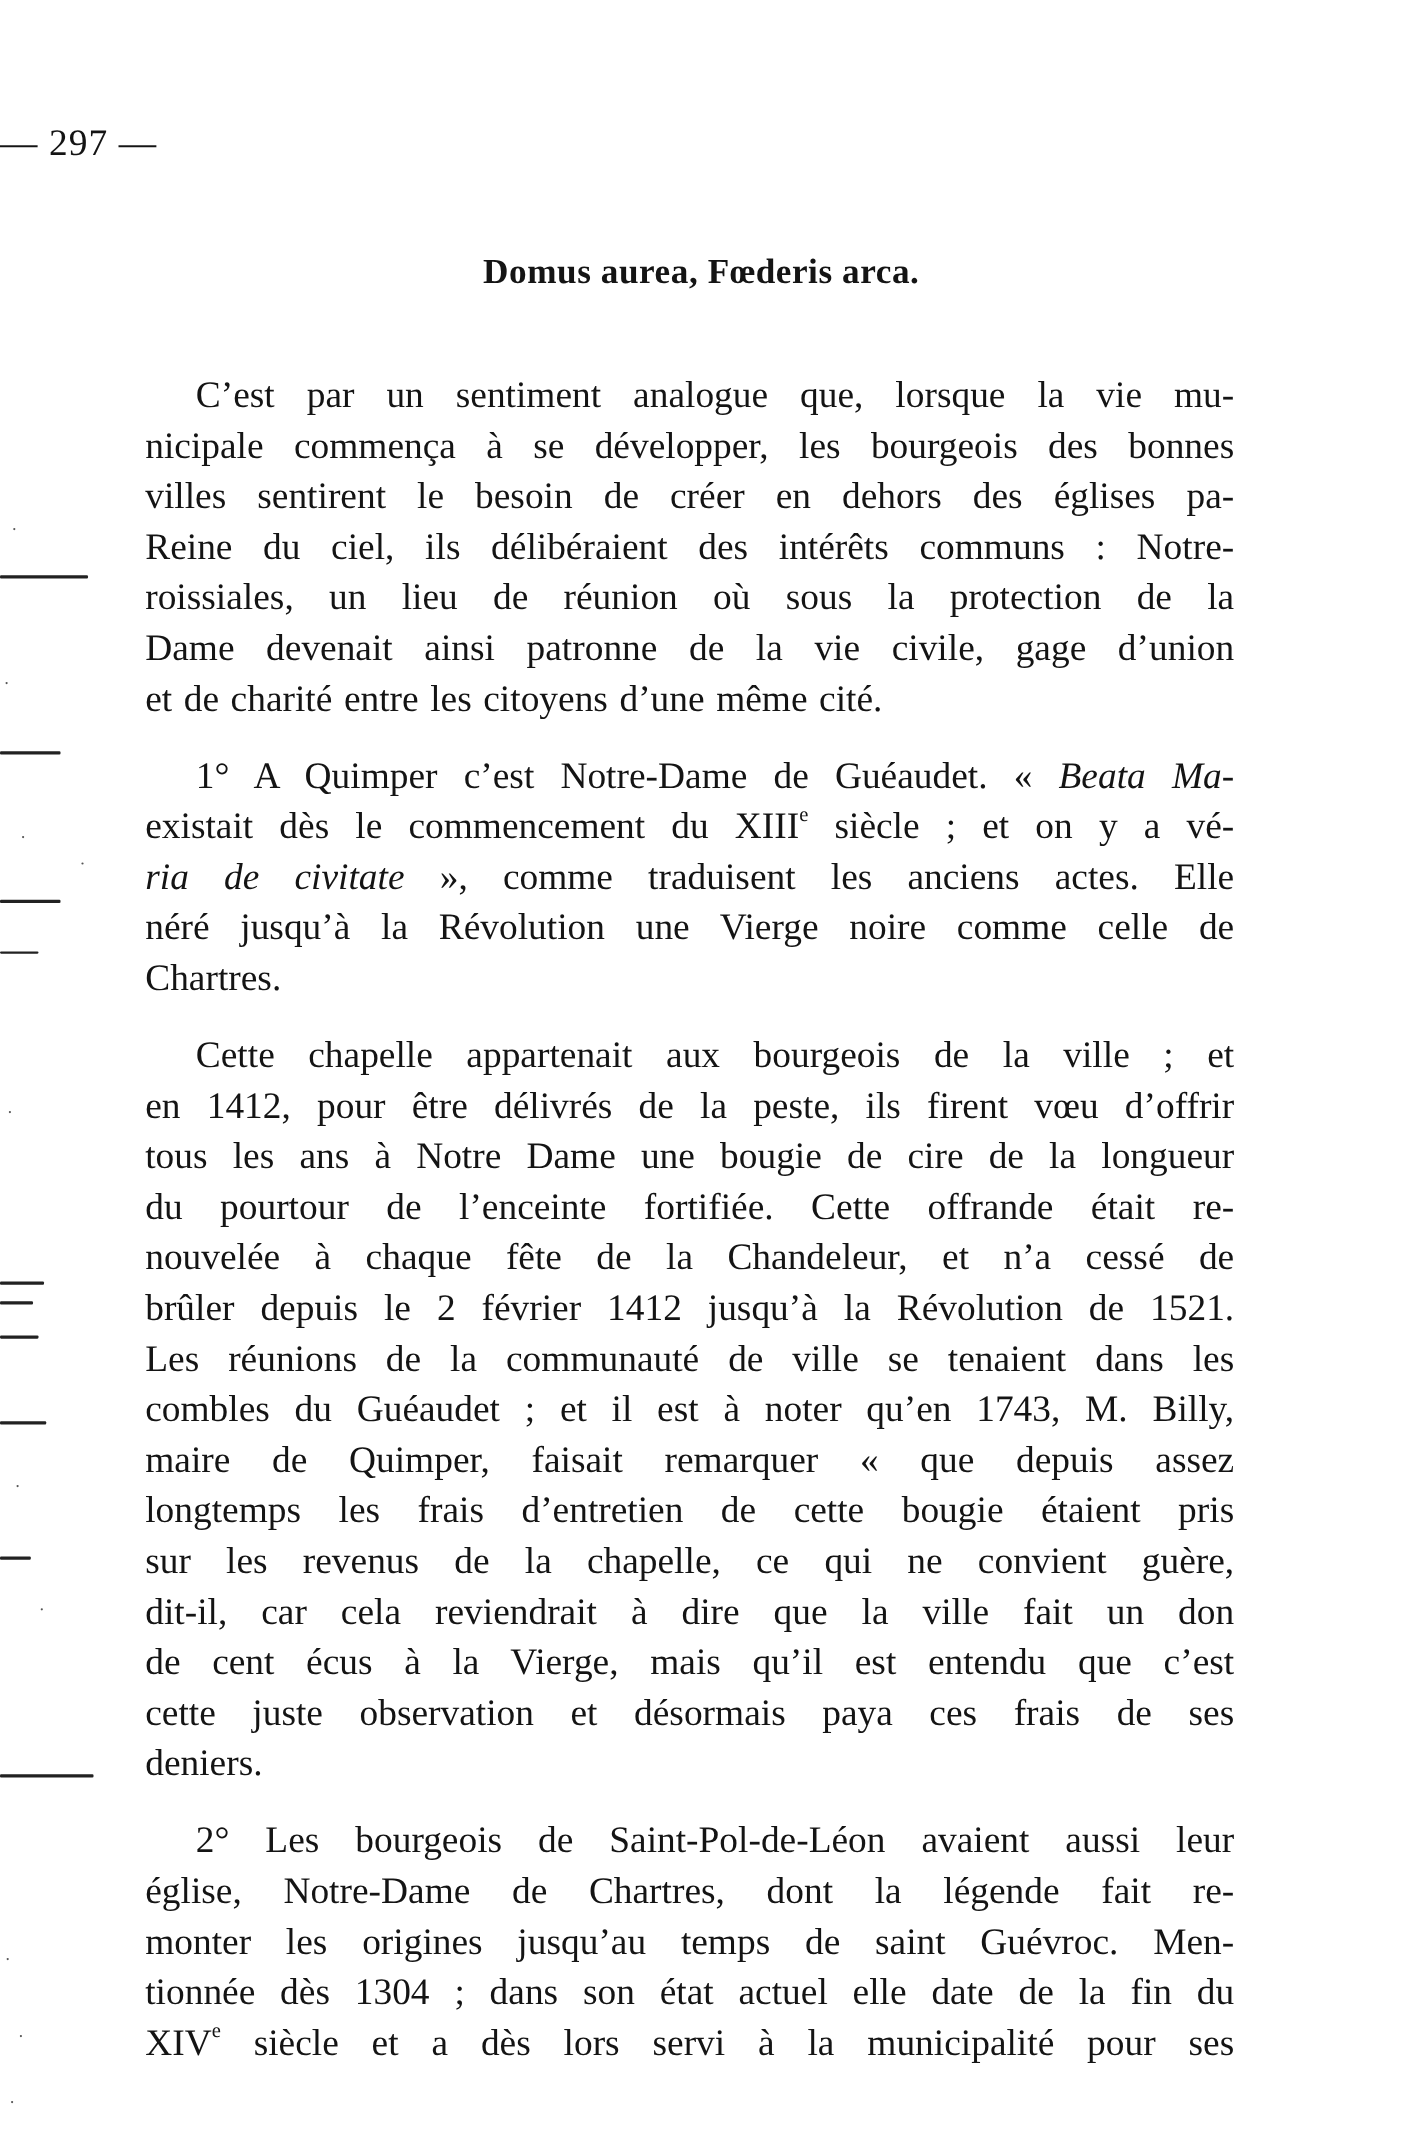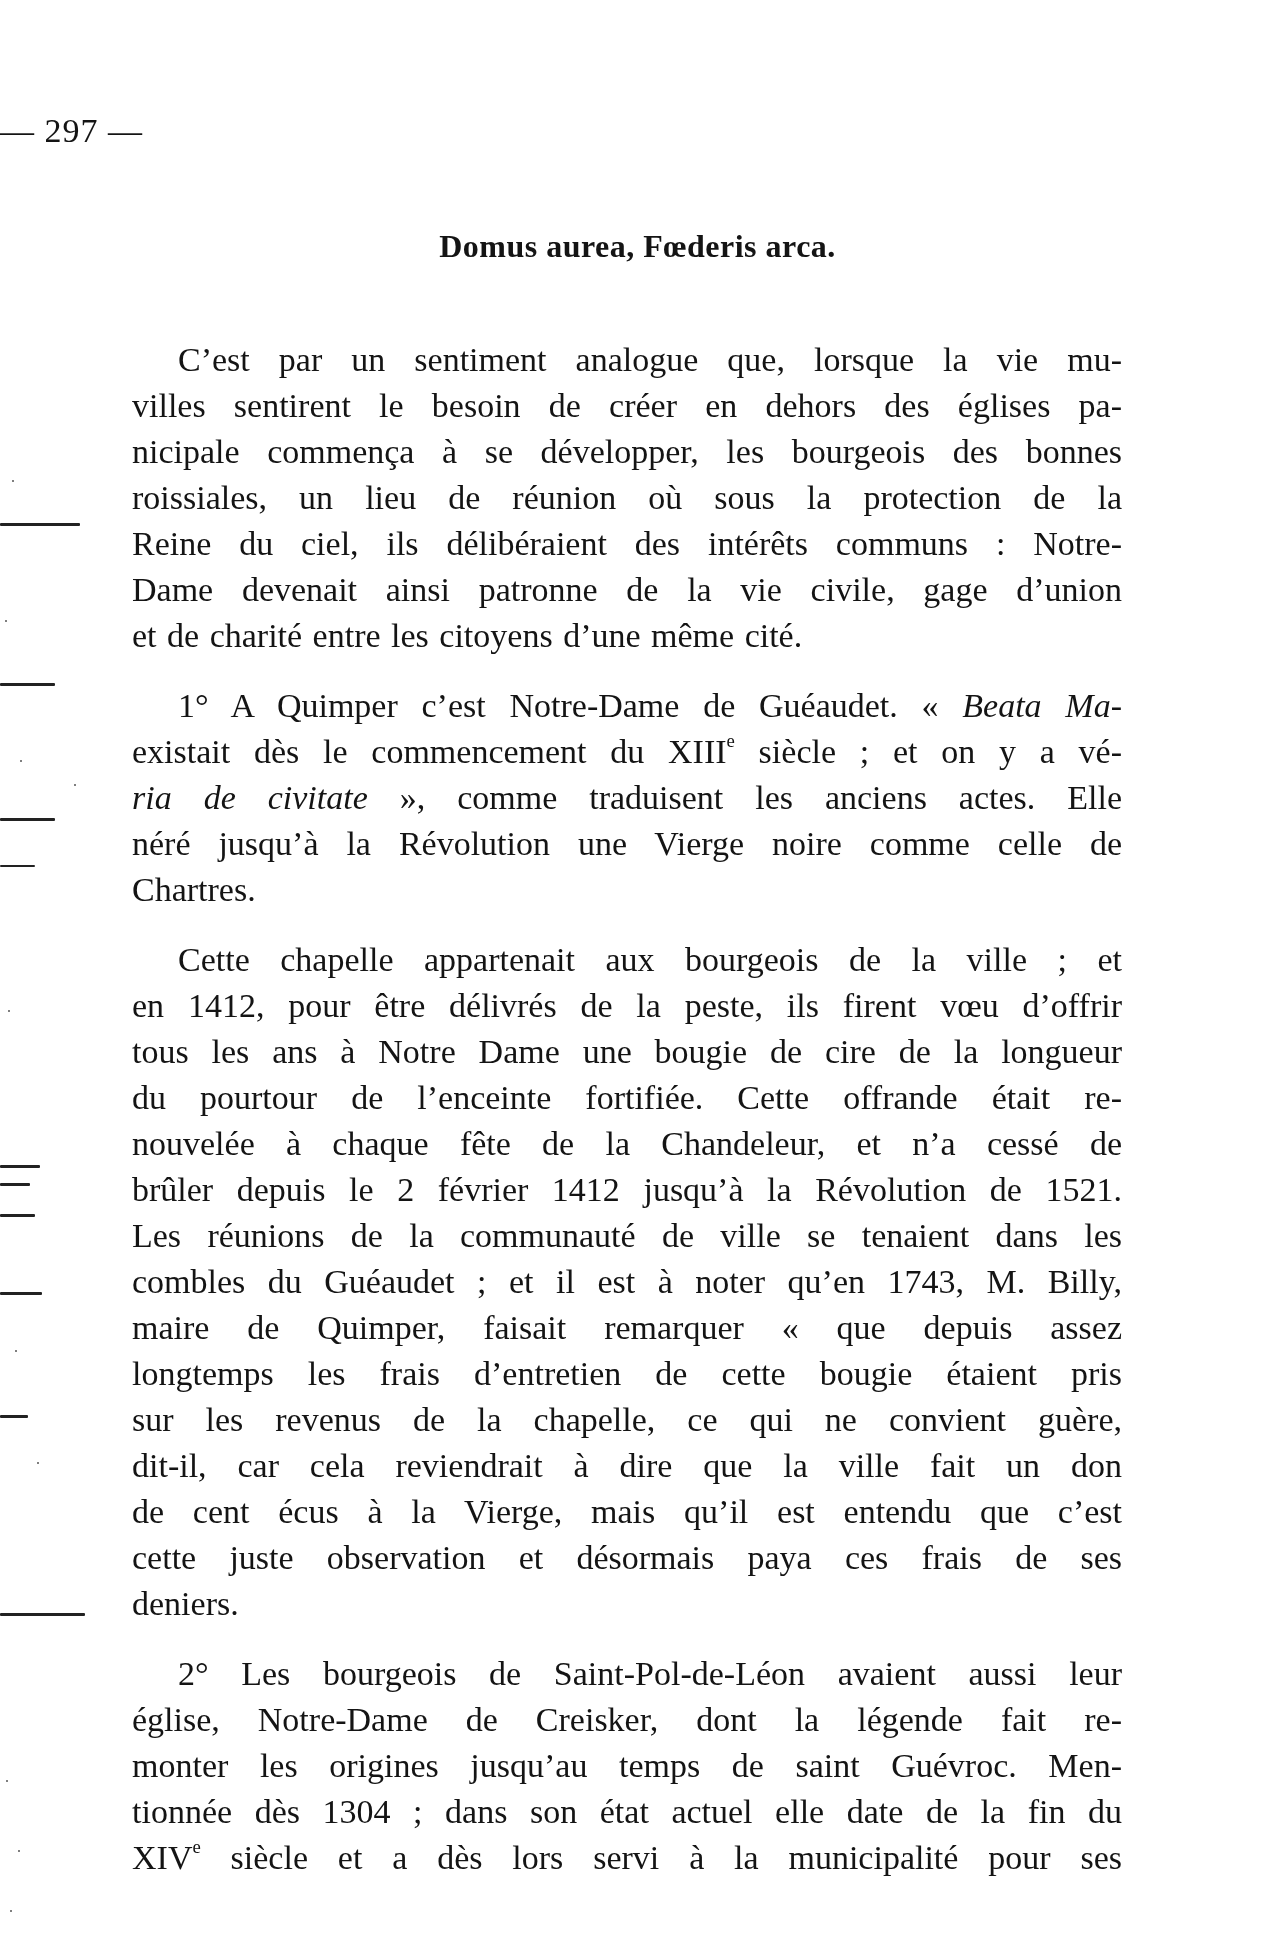--- a/index.html
+++ b/index.html
@@ -96,24 +96,24 @@
 <div class="speck" style="left:18px;top:1850px;"></div>
 <div class="speck" style="left:10px;top:1910px;"></div>
 
 <div class="page-number">— 297 —</div>
 <div class="heading">Domus aurea, Fœderis arca.</div>
 
 <div class="body-text">
 
   <div class="para">
     <span class="line indent">C’est par un sentiment analogue que, lorsque la vie mu-</span>
+    <span class="line">nicipale commença à se développer, les bourgeois des bonnes</span>
     <span class="line">villes sentirent le besoin de créer en dehors des églises pa-</span>
-    <span class="line">nicipale commença à se développer, les bourgeois des bonnes</span>
+    <span class="line">Reine du ciel, ils délibéraient des intérêts communs : Notre-</span>
     <span class="line">roissiales, un lieu de réunion où sous la protection de la</span>
-    <span class="line">Reine du ciel, ils délibéraient des intérêts communs : Notre-</span>
     <span class="line">Dame devenait ainsi patronne de la vie civile, gage d’union</span>
     <span class="line last">et de charité entre les citoyens d’une même cité.</span>
   </div>
 
   <div class="para">
     <span class="line indent"><span>1° A Quimper c’est Notre-Dame de Guéaudet. « </span><span class="it">Beata Ma-</span></span>
     <span class="line"><span>existait dès le commencement du XIII</span><sup>e</sup><span> siècle ; et on y a vé-</span></span>
     <span class="line"><span class="it">ria de civitate</span><span> », comme traduisent les anciens actes. Elle</span></span>
     <span class="line">néré jusqu’à la Révolution une Vierge noire comme celle de</span>
     <span class="line last">Chartres.</span>
@@ -132,19 +132,19 @@
     <span class="line">longtemps les frais d’entretien de cette bougie étaient pris</span>
     <span class="line">sur les revenus de la chapelle, ce qui ne convient guère,</span>
     <span class="line">dit-il, car cela reviendrait à dire que la ville fait un don</span>
     <span class="line">de cent écus à la Vierge, mais qu’il est entendu que c’est</span>
     <span class="line">cette juste observation et désormais paya ces frais de ses</span>
     <span class="line last">deniers.</span>
   </div>
 
   <div class="para gap-large">
     <span class="line indent">2° Les bourgeois de Saint-Pol-de-Léon avaient aussi leur</span>
-    <span class="line">église, Notre-Dame de Creisker, dont la légende fait re-</span>
+    <span class="line">église, Notre-Dame de Chartres, dont la légende fait re-</span>
     <span class="line">monter les origines jusqu’au temps de saint Guévroc. Men-</span>
     <span class="line">tionnée dès 1304 ; dans son état actuel elle date de la fin du</span>
     <span class="line"><span>XIV</span><sup>e</sup><span> siècle et a dès lors servi à la municipalité pour ses</span></span>
   </div>
 
 </div>
 
 </body></html>

